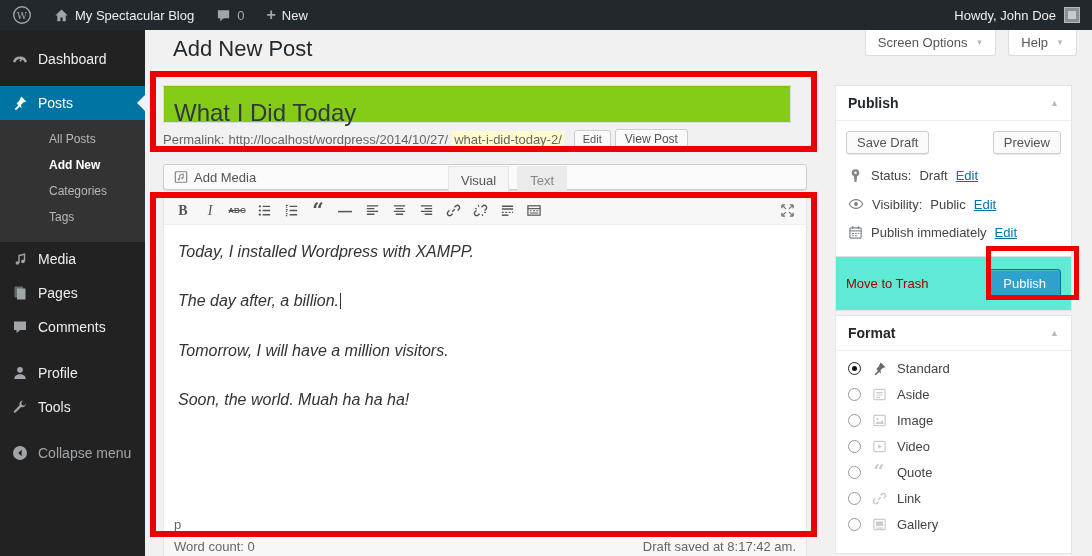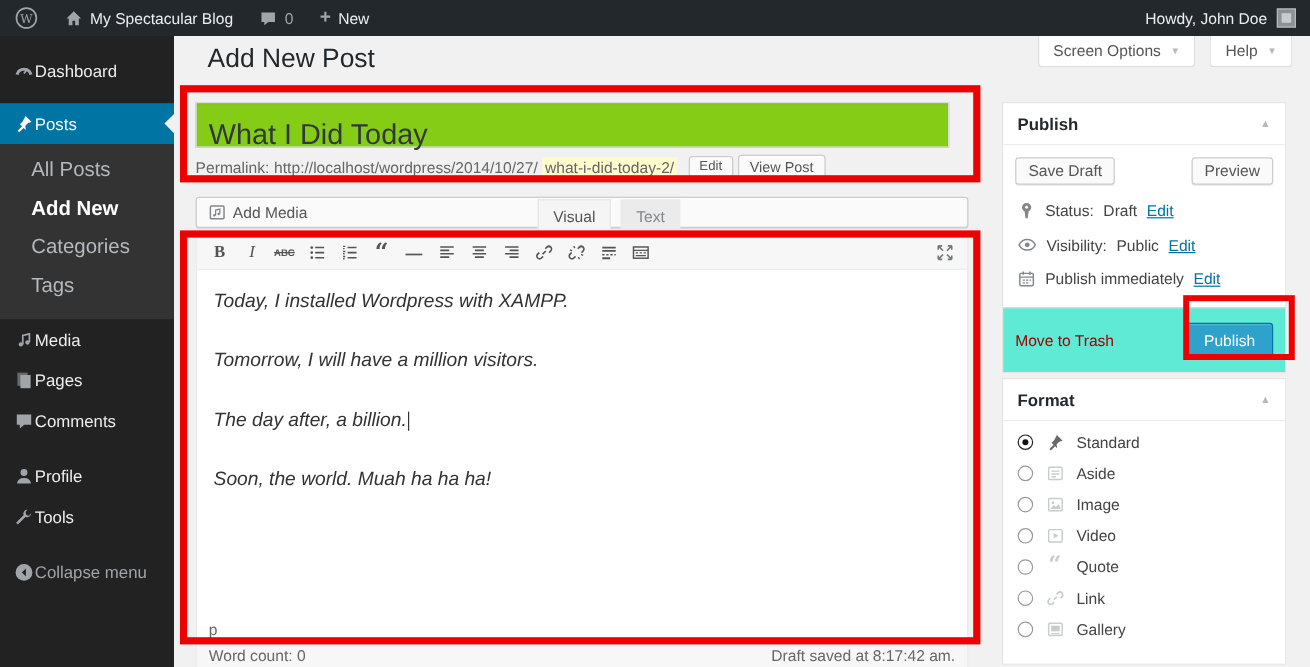--- a/index.html
+++ b/index.html
@@ -14,28 +14,28 @@
   .ab-icon { color:#a0a5aa; display:inline-flex; }
   .ab-spacer { flex:1; }
   .ab-right { display:flex; align-items:center; gap:8px; }
   .ab-count { color:#a0a5aa; }
   .ab-plus { font-size:16px; font-weight:bold; color:#a0a5aa; line-height:1; }
   .avatar { width:16px; height:16px; background:#8c9196; border:1px solid #b4b9be; display:inline-block; }
   .avatar::after{content:""; display:block; width:8px; height:8px; margin:3px auto 0; background:#c7ccd1;}
 
   
   #sidebar { position:absolute; left:0; top:30px; width:145px; height:526px; background:#222; color:#eee; }
-  .menu-item { display:flex; align-items:flex-end; padding:9px 11px; font-size:14px; cursor:pointer; position:relative; }
+  .menu-item { display:flex; align-items:flex-end; gap:9px; padding:9px 11px; font-size:14px; cursor:pointer; position:relative; }
   .menu-item .mi-icon { width:18px; display:inline-flex; justify-content:center; color:#a0a5aa; }
   .menu-item.active { background:#0074a2; color:#fff; }
   .menu-item.active .mi-icon { color:#fff; }
   .menu-arrow { position:absolute; right:0; top:50%; margin-top:-8px; width:0; height:0;
     border:8px solid transparent; border-right-color:#f1f1f1; }
   .submenu { padding:6px 0 12px; background:#333; }
-  .submenu-item { padding:6px 12px 6px 26px; font-size:17px; color:#b4b9be; cursor:pointer; }
+  .submenu-item { padding:6px 12px 6px 49px; font-size:12px; color:#b4b9be; cursor:pointer; }
   .submenu-item.selected { color:#fff; font-weight:bold; }
   .menu-sep { height:12px; }
   .menu-item.dim { color:#a0a5aa; }
 
   
   #page-title { position:absolute; left:173px; top:36px; font-size:22px; font-weight:400; color:#23282d; }
   #screen-meta { position:absolute; right:15px; top:30px; display:flex; gap:12px; }
   .meta-tab { background:#fff; border:1px solid #ddd; border-top:none; border-radius:0 0 3px 3px;
     padding:5px 12px; font-size:13px; color:#555; display:flex; align-items:center; gap:8px; cursor:pointer; }
   .meta-caret { font-size:8px; color:#b4b9be; }
@@ -341,22 +341,22 @@
       </span>
       <span class="tb-spacer"></span>
       <span class="tbtn" style="color:#72777c">
         <svg width="15" height="15" viewBox="0 0 16 16">
             <path d="M2 2h3.5M2 2v3.5M2 2l4.3 4.3M14 14h-3.5M14 14v-3.5M14 14L9.7 9.7M14 2h-3.5M14 2v3.5M14 2L9.7 6.3M2 14h3.5M2 14v-3.5M2 14l4.3-4.3" fill="none" stroke="currentColor" stroke-width="1.4"></path>
           </svg>
       </span>
     </div>
     <div id="mce-content">
       <p><span>Today, I installed Wordpress with XAMPP.</span></p>
+      <p><span>The day after, a billion.</span><span class="caret"></span></p>
       <p><span>Tomorrow, I will have a million visitors.</span></p>
-      <p><span>The day after, a billion.</span><span class="caret"></span></p>
       <p><span>Soon, the world. Muah ha ha ha!</span></p>
     </div>
     <div id="mce-path">p</div>
     <div id="post-status-info">
       <span>
         <span>Word count:</span>
         <span>0</span>
       </span>
       <span>Draft saved at 8:17:42 am.</span>
     </div>

